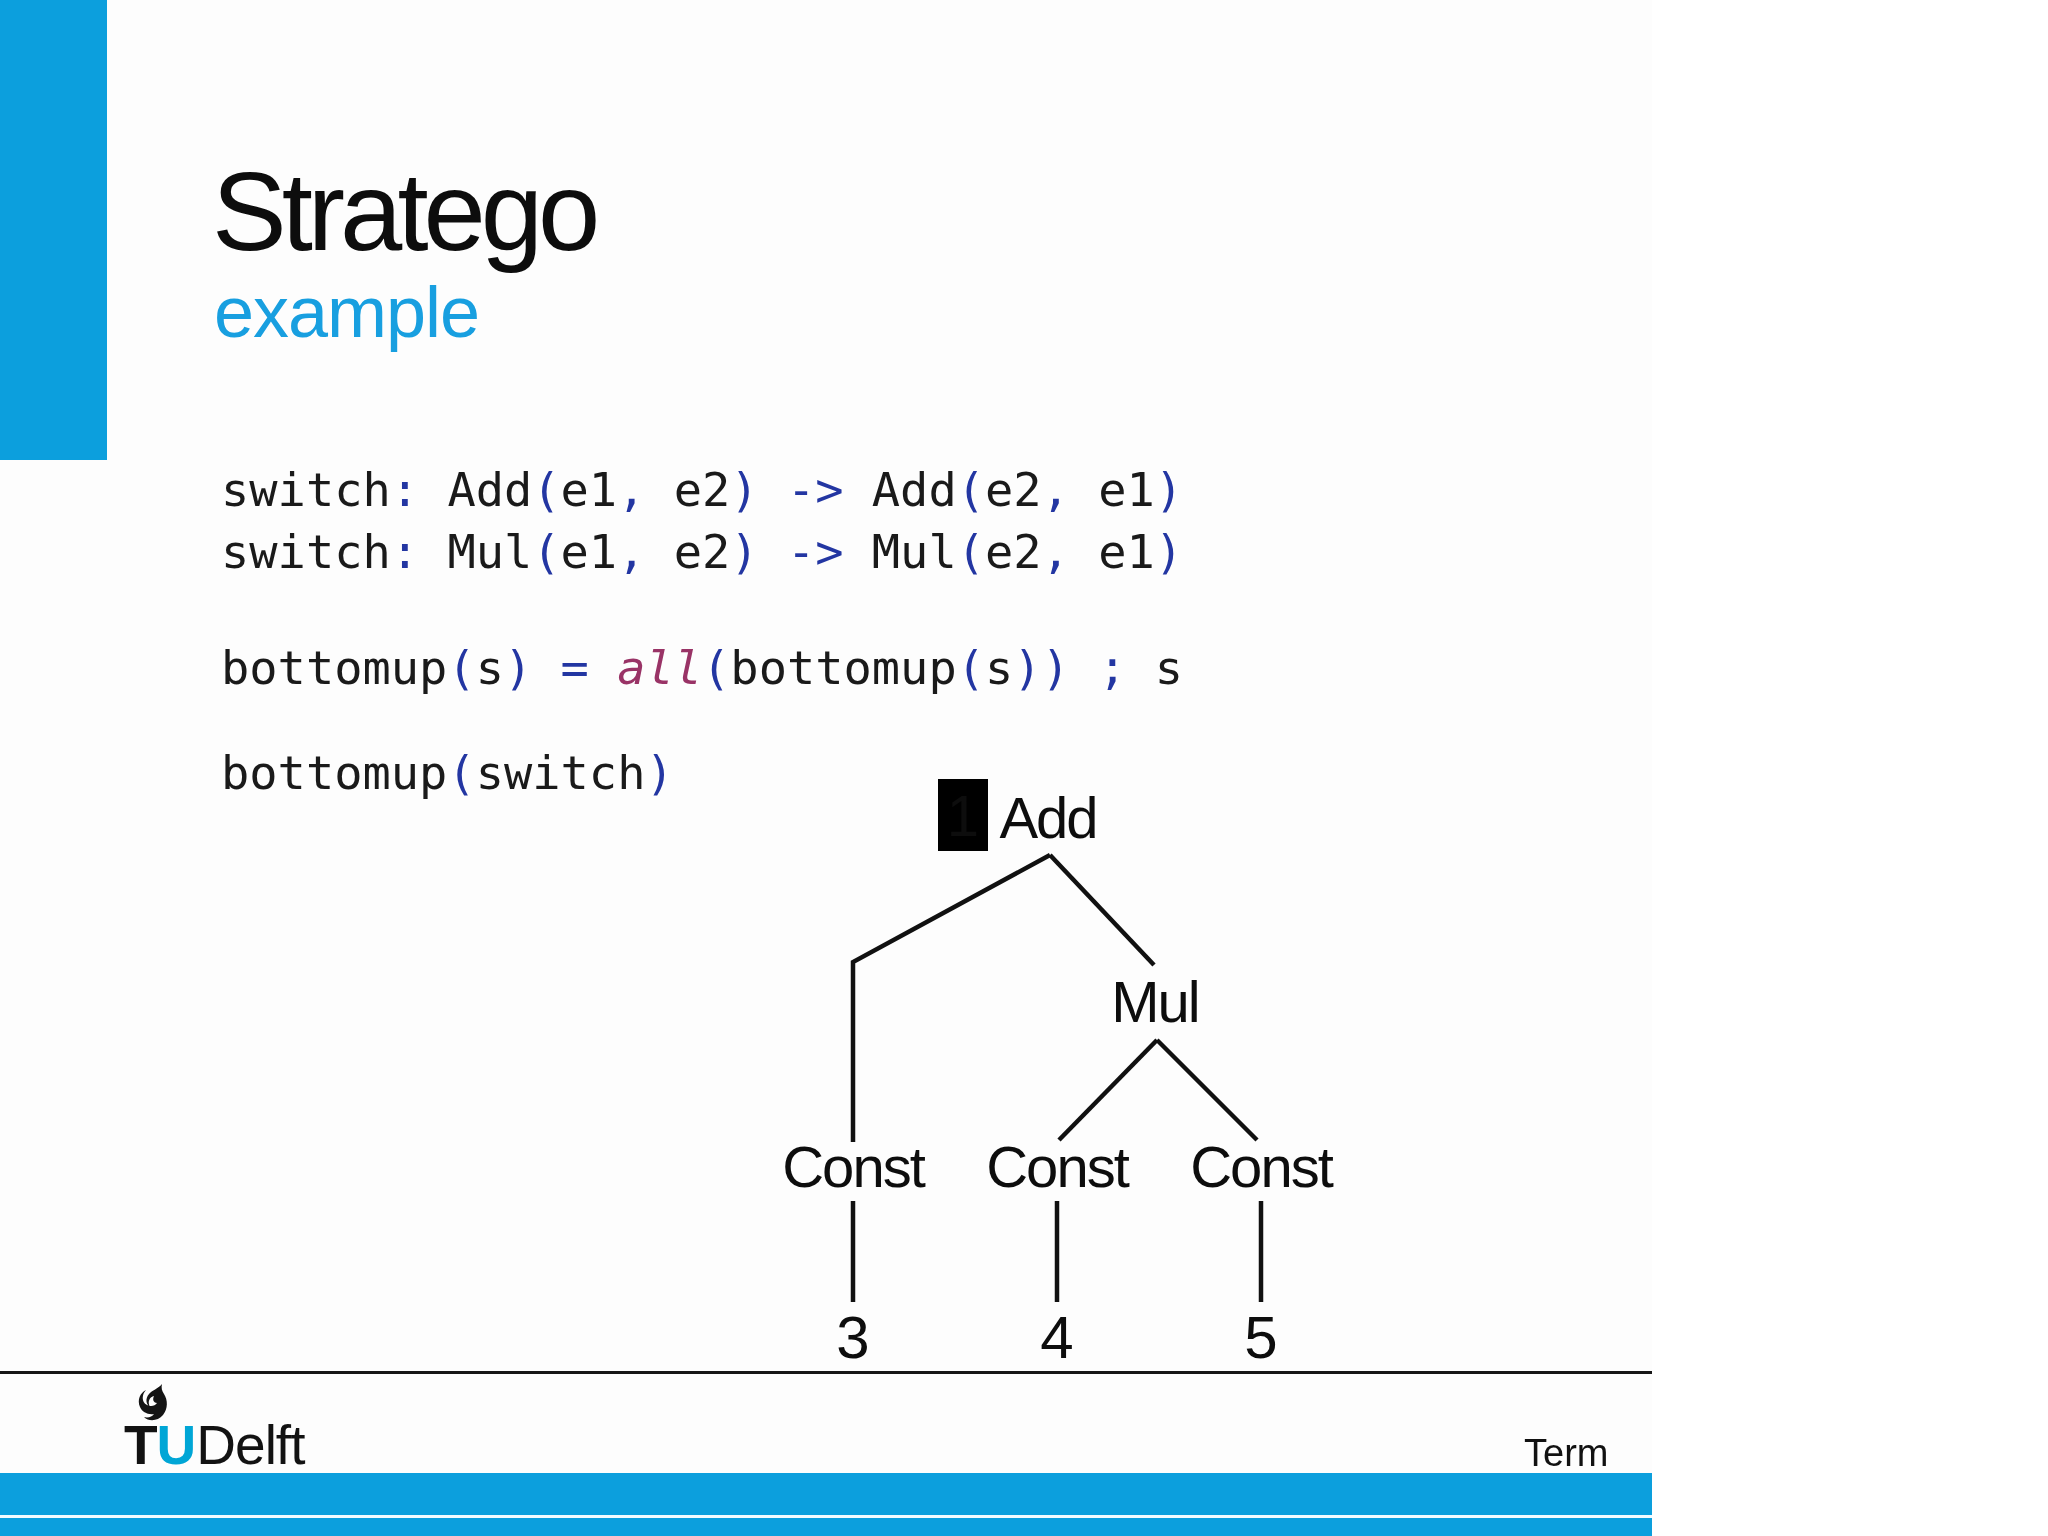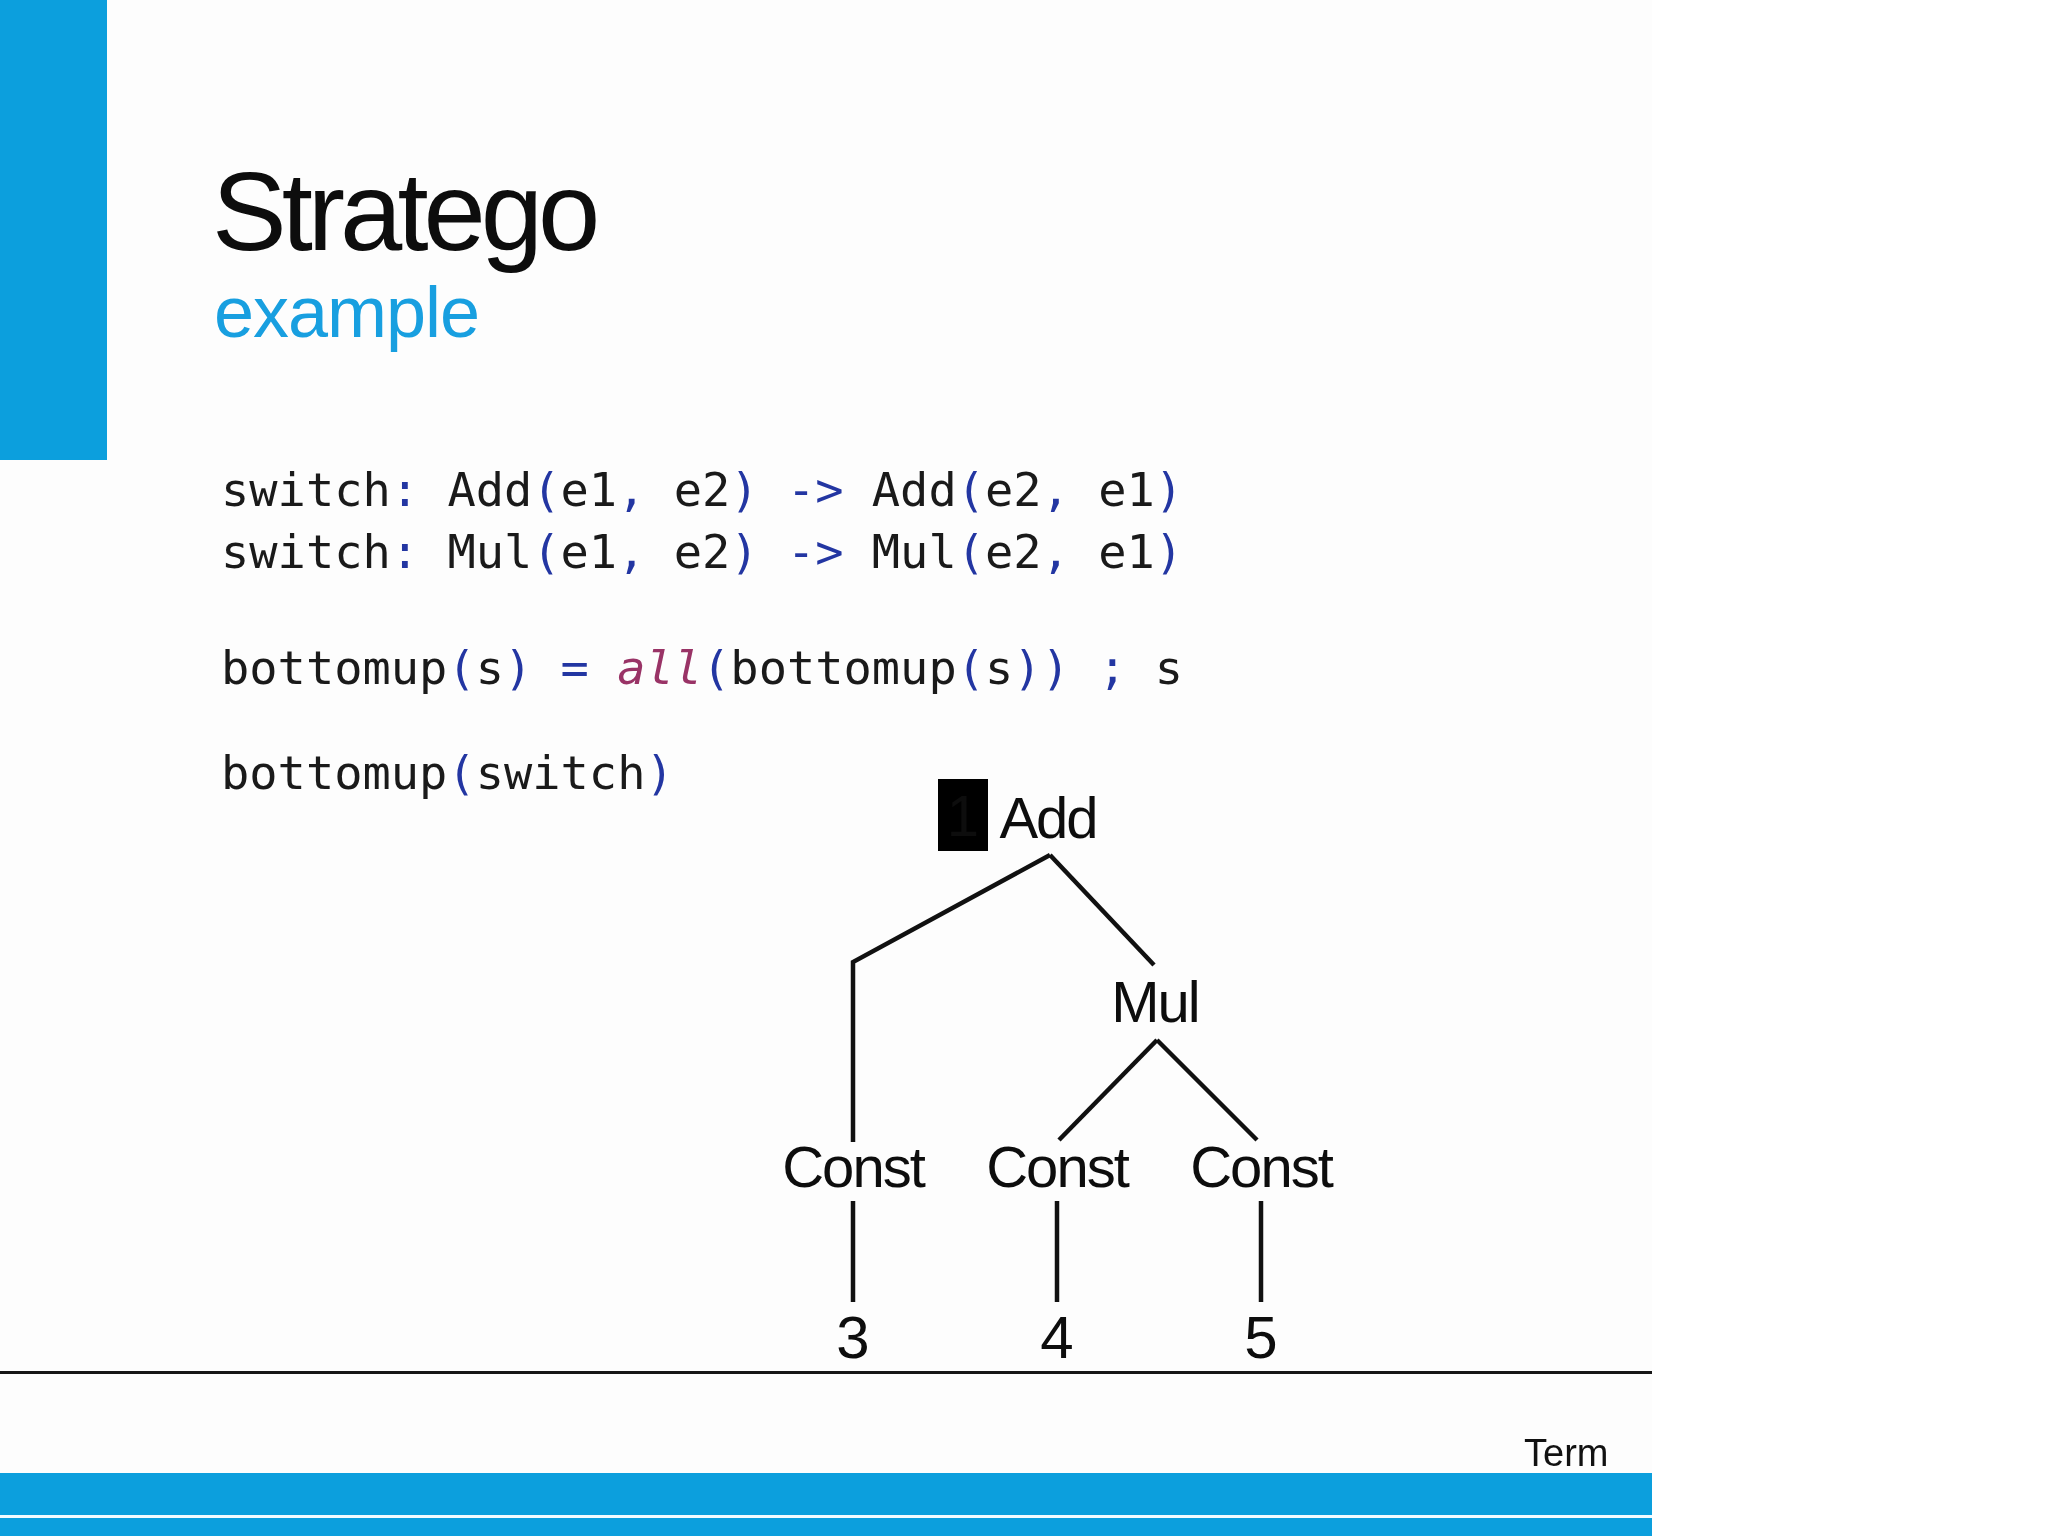--- a/index.html
+++ b/index.html
@@ -124,20 +124,28 @@
     <text class="tree-label" x="1057" y="1187" text-anchor="middle">Const</text>
     <text class="tree-label" x="1261" y="1187" text-anchor="middle">Const</text>
 
     <text class="tree-leaf" x="853" y="1358" text-anchor="middle">3</text>
     <text class="tree-leaf" x="1057" y="1358" text-anchor="middle">4</text>
     <text class="tree-leaf" x="1261" y="1358" text-anchor="middle">5</text>
   </svg>
 
   <div class="footer-rule"></div>
 
+  <div class="logo">
+    <svg class="logo-flame" width="44" height="38" viewBox="0 0 44 38" xmlns="http://www.w3.org/2000/svg">
+      <path fill="#141414" d="M30 0 C26 5 20 6 17 10 C13 15 14 20 18 23 C15 17 18 13 22 12 C20 16 22 19 25 19 C23 22 19 23 15 21 C9 18 10 10 14 6 C8 9 5 16 8 23 C10 28 16 31 22 30 C20 33 16 34 12 33 C17 38 26 37 31 31 C36 25 36 16 32 10 C30 7 29 4 30 0 Z"></path>
+    </svg>
+    <div class="logo-text">
+      <span class="logo-t">T</span><span class="logo-u">U</span><span class="logo-delft">Delft</span>
+    </div>
+  </div>
 
   <div class="page-info">
     <span>Term Rewriting</span>
     <span>44</span>
   </div>
 
   <div class="band-top"></div>
   <div class="band-line"></div>
   <div class="band-bottom"></div>
 

